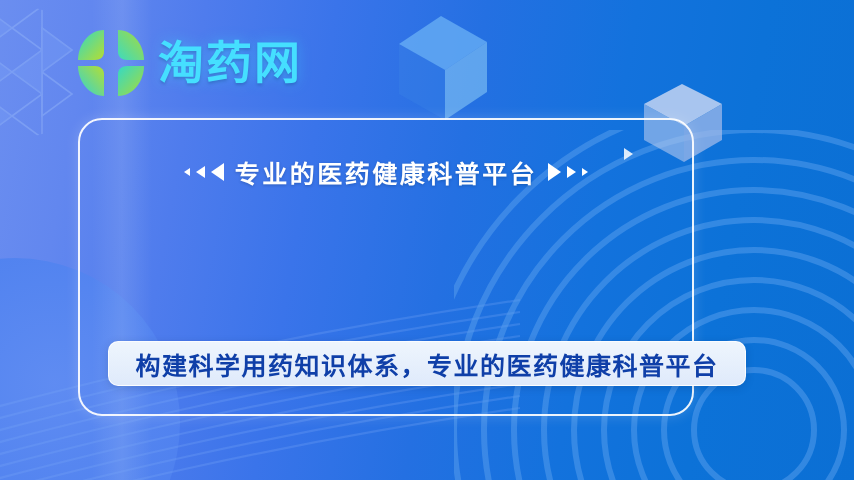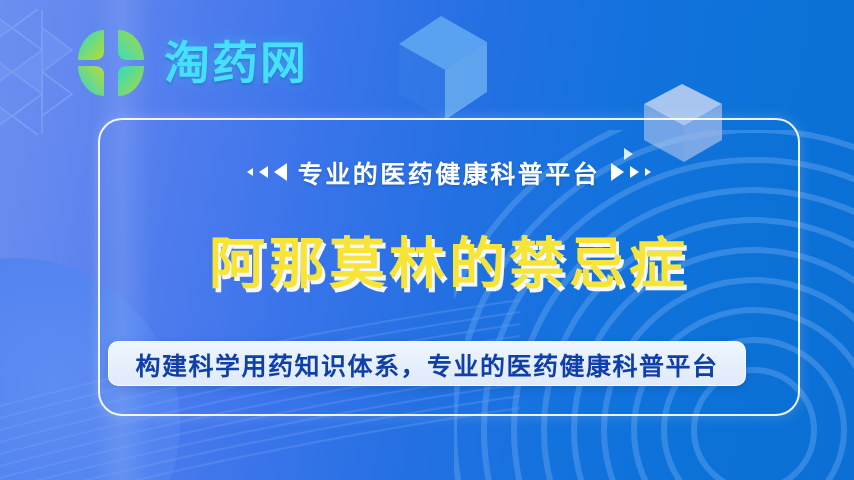--- a/index.html
+++ b/index.html
@@ -89,44 +89,43 @@
     border-top:6px solid transparent;
     border-bottom:6px solid transparent;
   }
 
   
   .brand{
     position:absolute;
     left:74px; top:24px;
     display:flex;
     align-items:center;
-    gap:16px;
+    gap:10px;
     height:78px;
   }
   .brand-mark{width:74px;height:74px;display:block;}
   .brand-name{
     font-size:46px;
     font-weight:700;
     letter-spacing:2px;
     color:#45DFFF;
     text-shadow:0 0 14px rgba(60,210,255,.45), 0 2px 3px rgba(0,40,90,.25);
     line-height:1;
     white-space:nowrap;
   }
 
   
   .frame{
     position:absolute;
     left:78px; top:118px;
-    width:702px; height:298px;
+    width:616px; height:298px;
     border:2px solid rgba(255,255,255,.92);
     border-radius:24px;
     box-sizing:border-box;
     box-shadow:0 0 14px rgba(255,255,255,.18);
-    margin-left:20px;
   }
 
   
   .subtitle-row{
     position:absolute;
     left:0; right:0; top:34px;
     display:flex;
     align-items:center;
     justify-content:center;
     gap:11px;
@@ -320,20 +319,19 @@
         <i class="tri tri-l s3"></i>
       </span>
       <span class="subtitle-text">专业的医药健康科普平台</span>
       <span class="arrows">
         <i class="tri tri-r s3"></i>
         <i class="tri tri-r s2"></i>
         <i class="tri tri-r s1"></i>
       </span>
     </div>
 
-    <div class="main-title">阿那莫林的禁忌症</div>
   </div>
 
   <div class="banner">
     <span class="banner-text">构建科学用药知识体系，专业的医药健康科普平台</span>
   </div>
 
 </div>
 
 </body></html>

